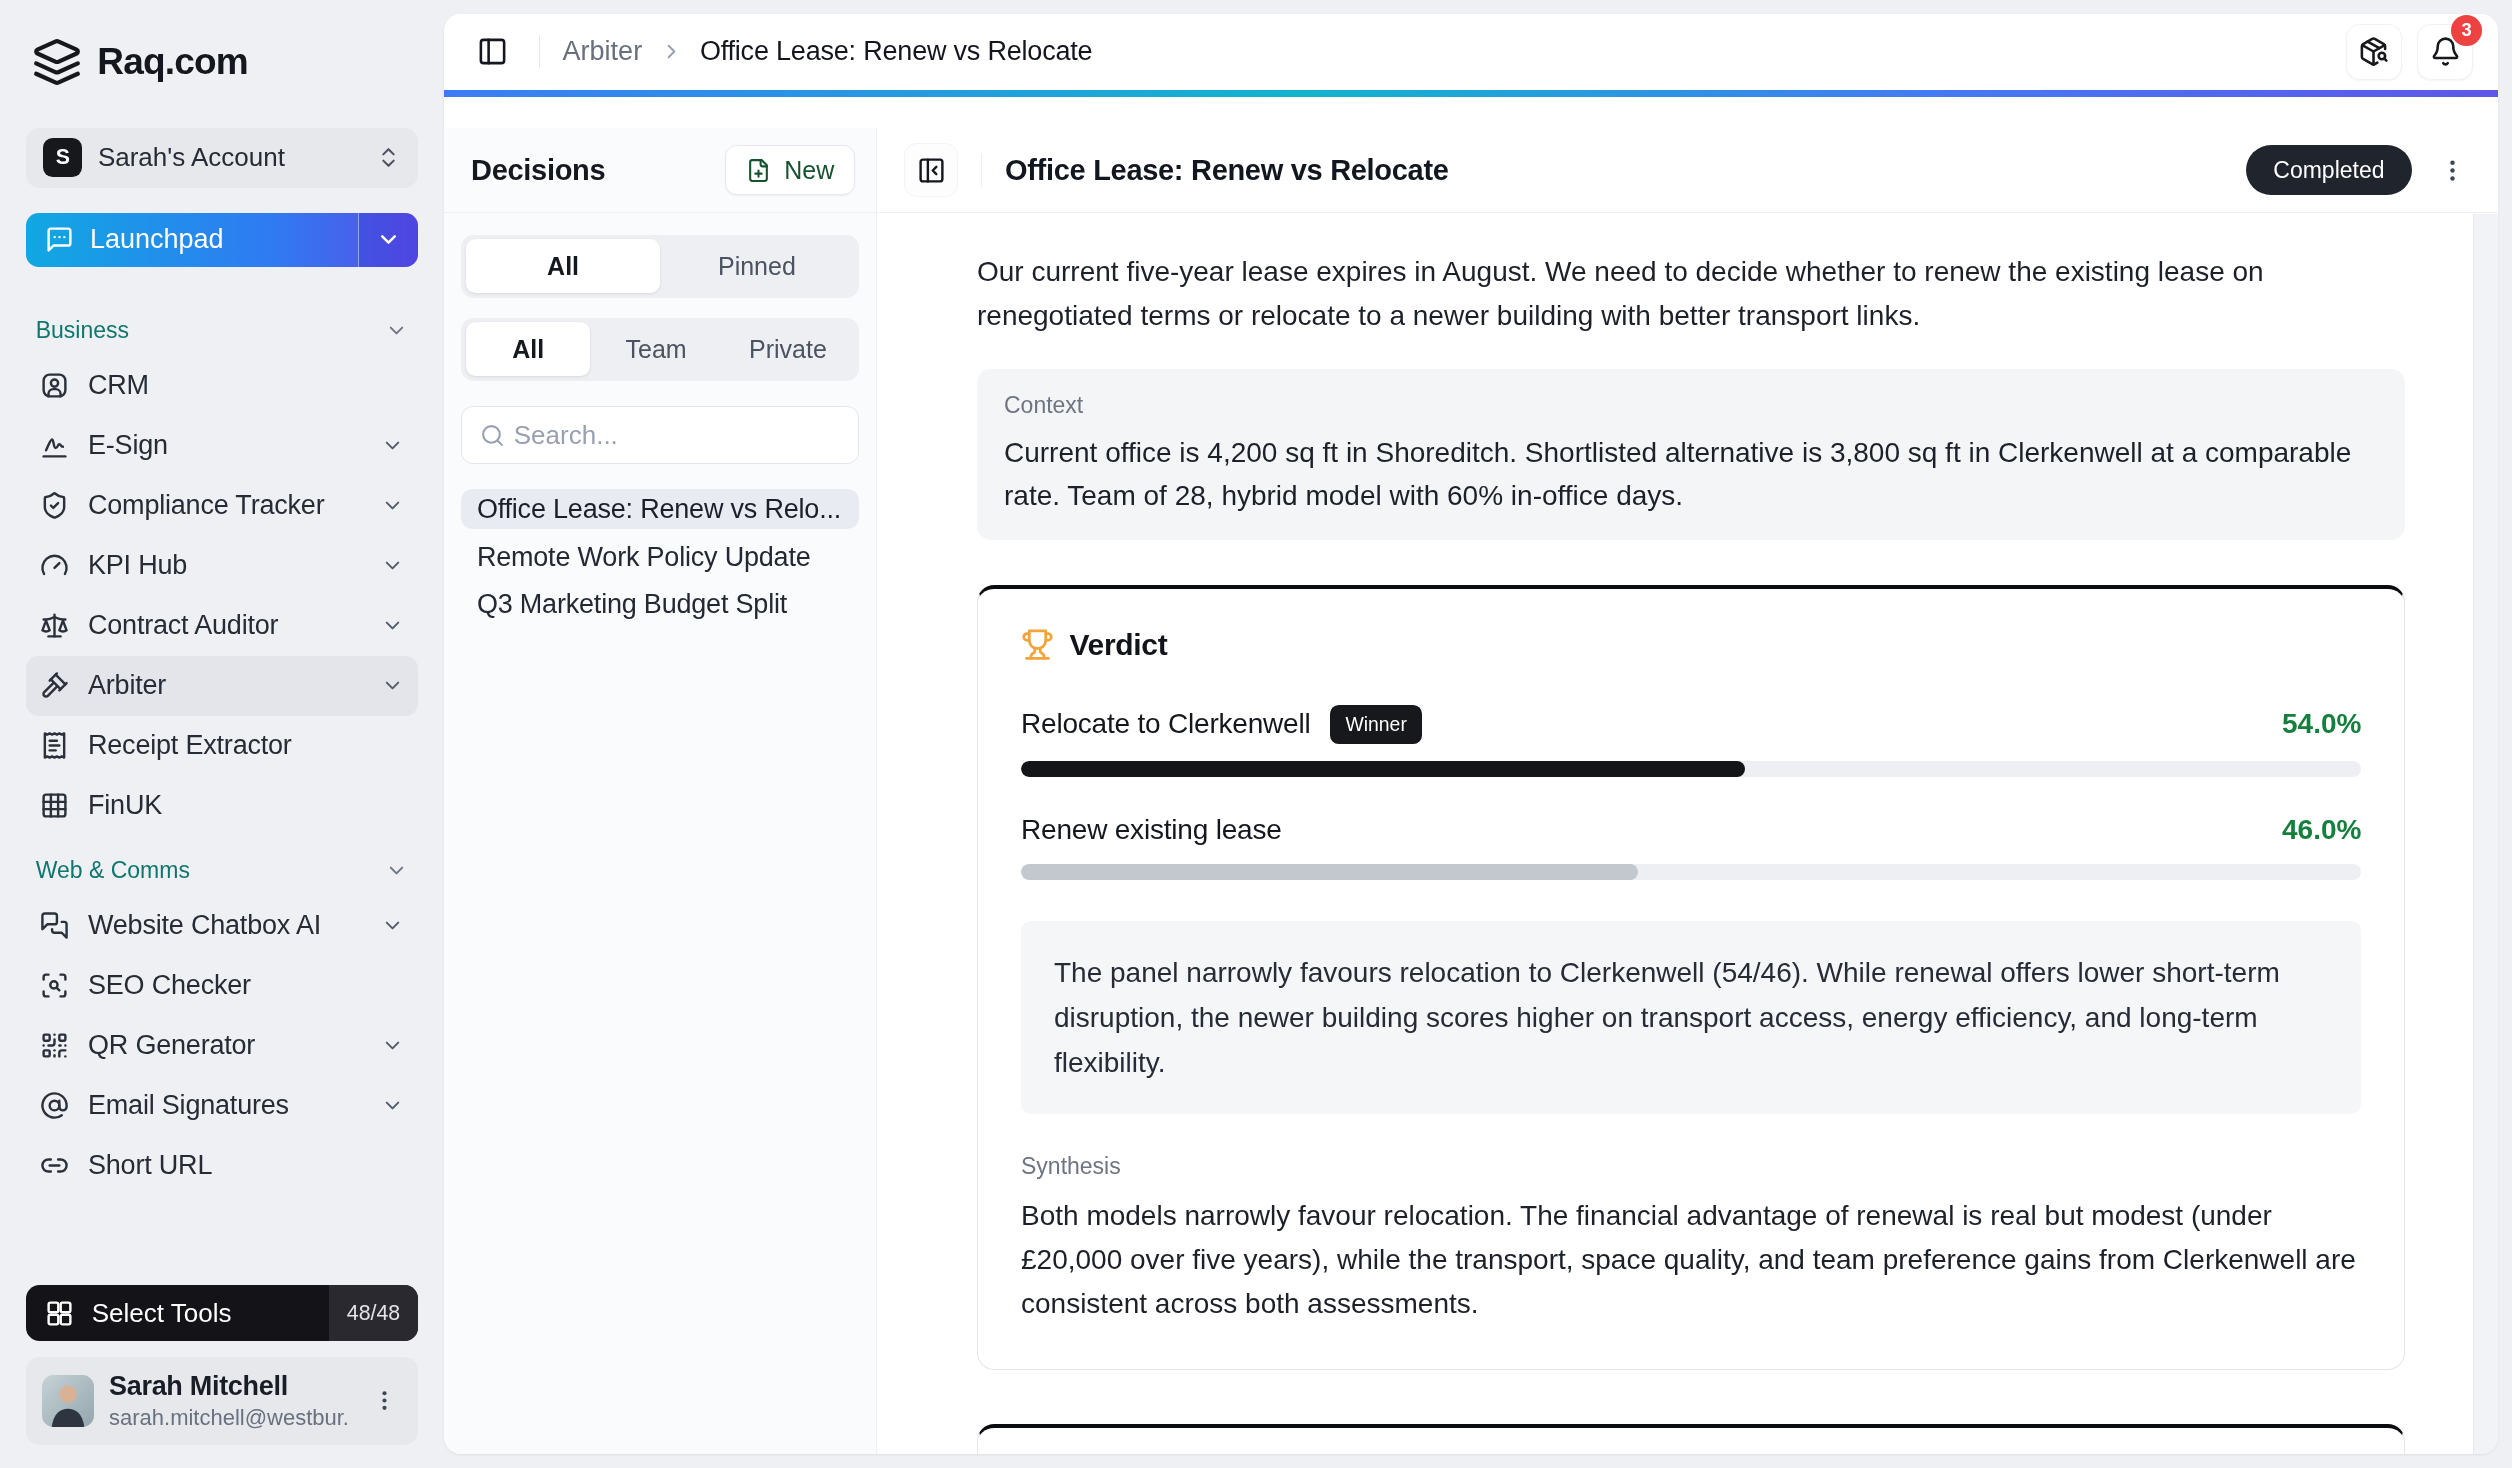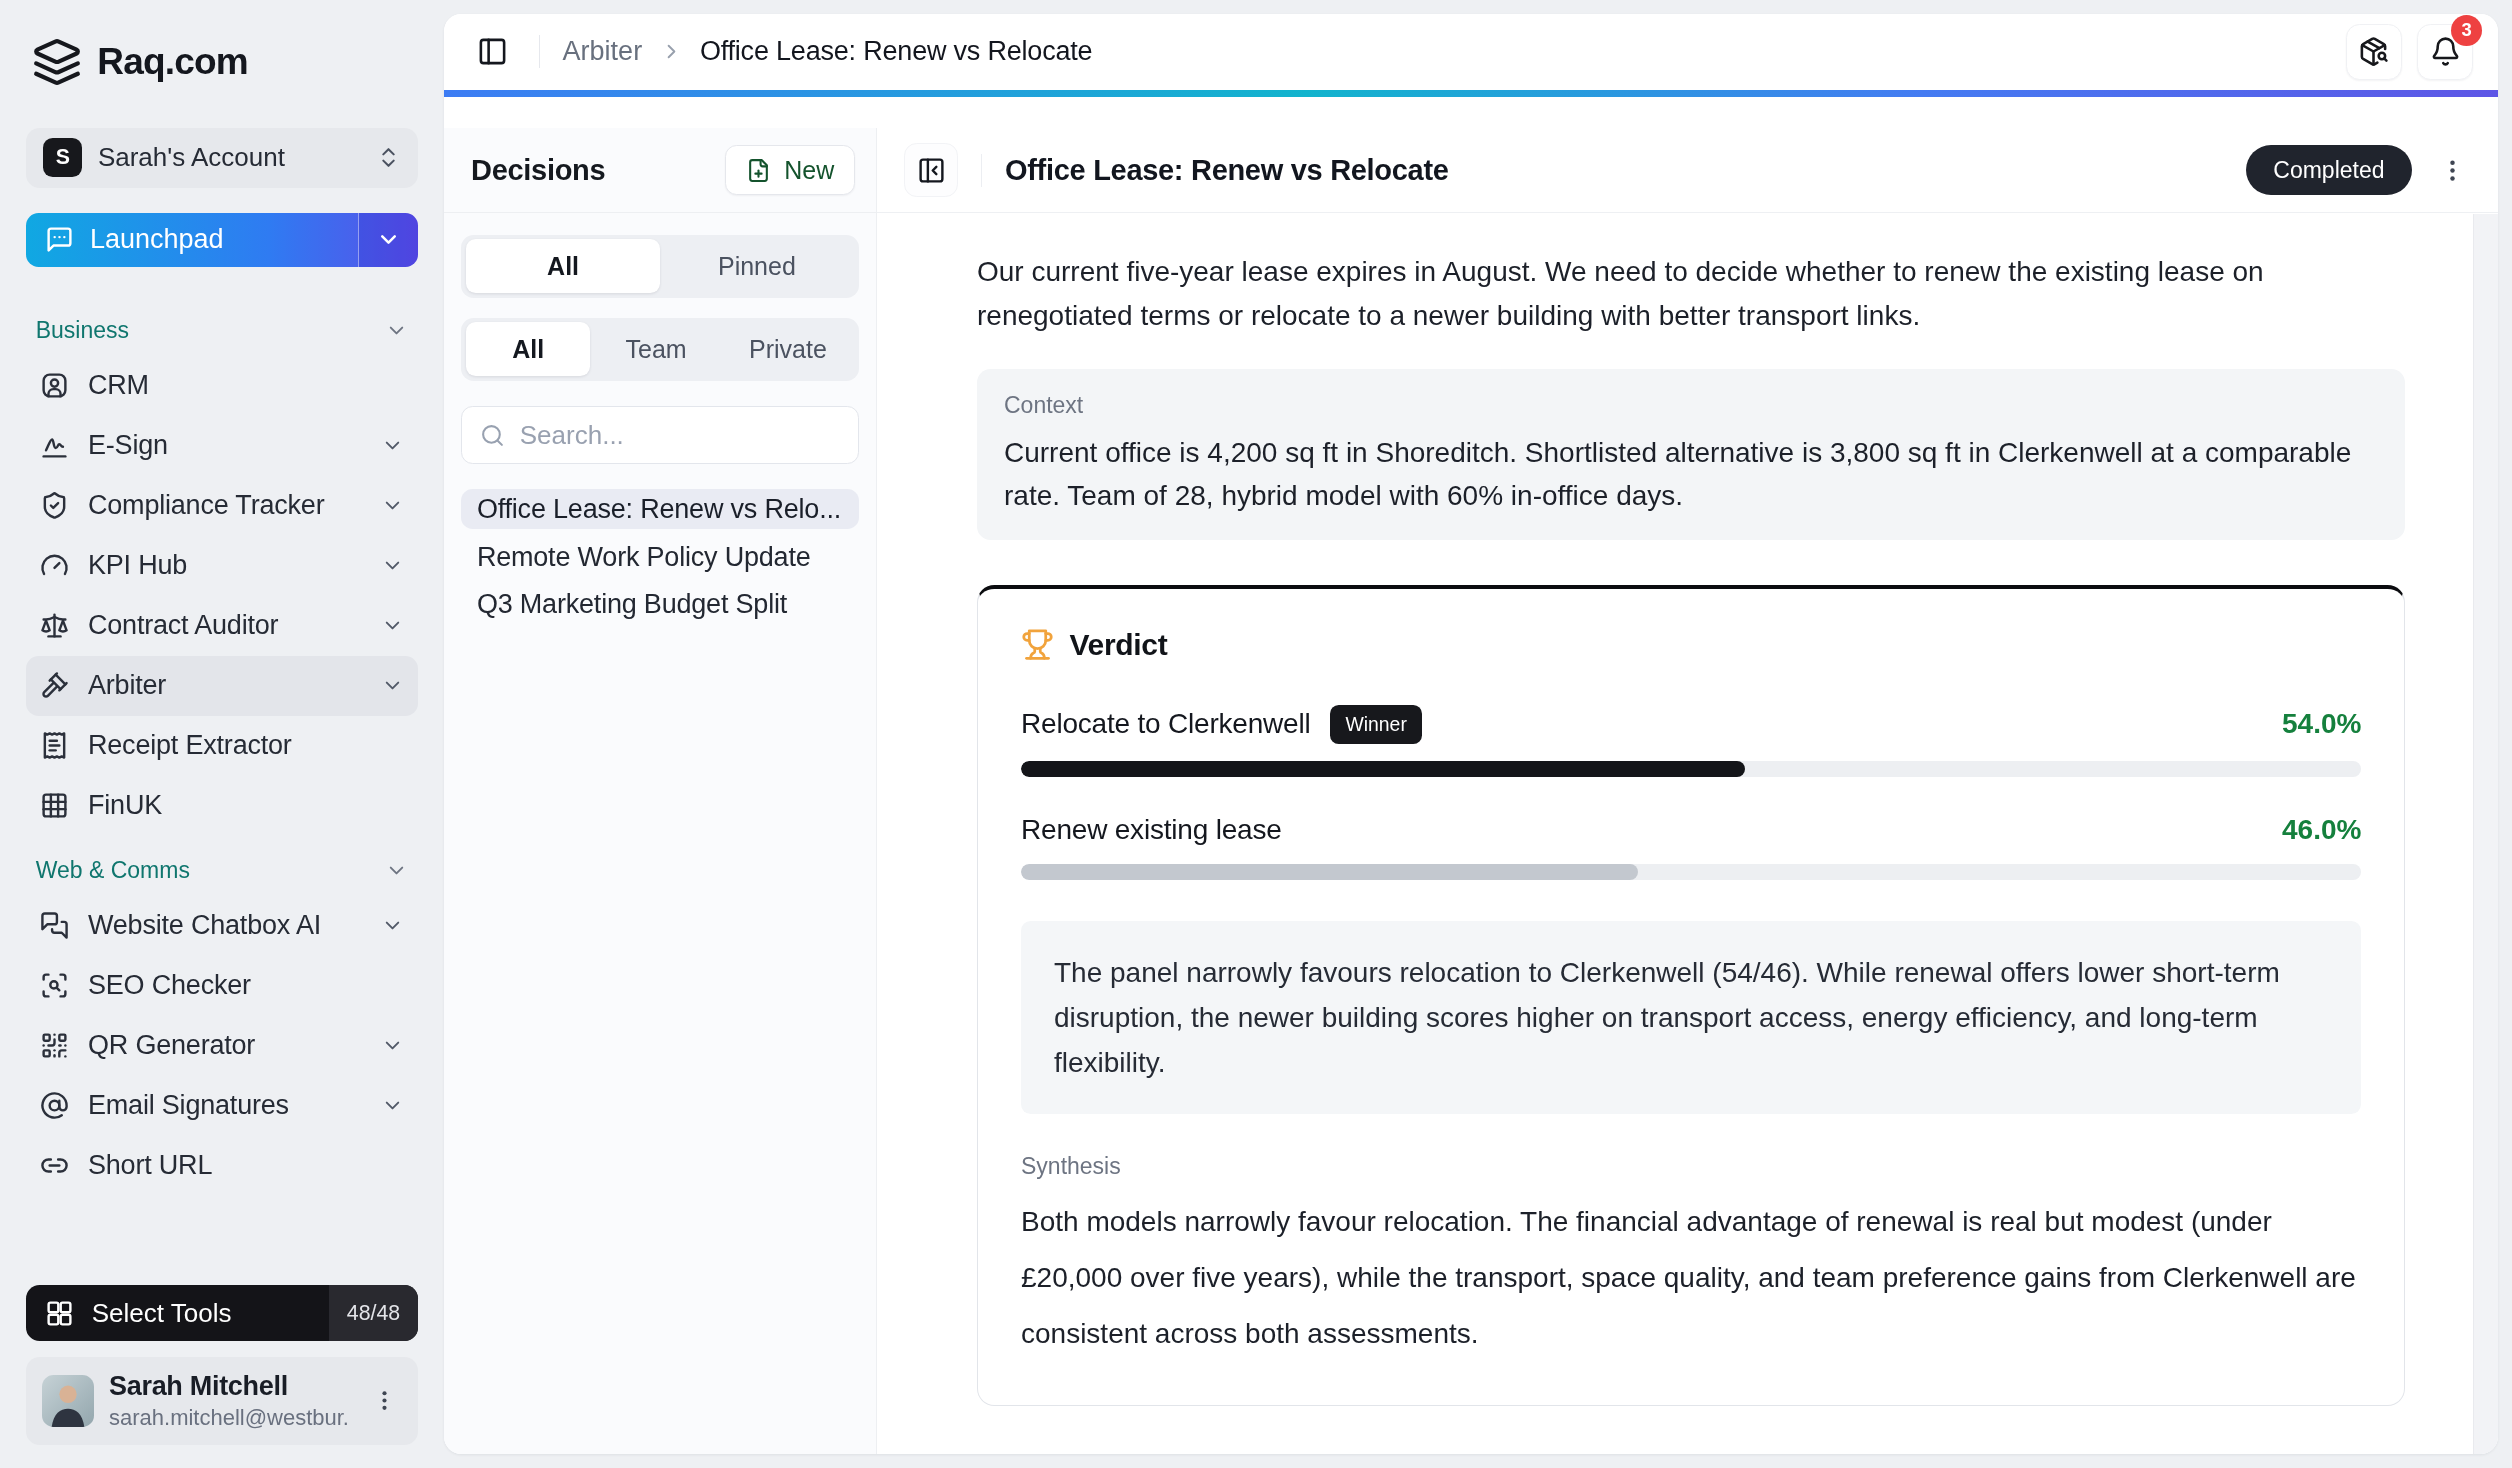--- a/index.html
+++ b/index.html
@@ -95,21 +95,21 @@
   .dec-body { padding:21.3px 17.4px; display:flex; flex-direction:column; }
   .seg { background:#edeff3; border-radius:12.6px; padding:4.8px; display:flex; }
   .seg + .seg { margin-top:19.4px; }
   .seg-item { height:54px; display:flex; align-items:center; justify-content:center; font-size:25px;
     color:#4b5260; border-radius:9.7px; cursor:pointer; }
   .seg-item.active { background:#fff; color:#14181f; font-weight:600; box-shadow:0 1px 2.9px rgba(16,24,40,.10); }
   .seg2-all { flex:0 0 32%; } .seg2-rest { flex:1; }
   .seg1-item { flex:1; }
 
   .search-box { margin-top:25px; height:58px; border:1px solid #e3e6ec; border-radius:11.6px; background:#fff;
-    display:flex; align-items:center; gap:15px; padding:0 17.4px; }
+    display:flex; align-items:center; gap:9px; padding:0 17.4px; }
   .search-box svg { color:#98a1b0; flex:0 0 25px; }
   .search-input { border:none; outline:none; flex:1; font-size:26px; color:#2a2f3a; background:transparent;
     font-family:inherit; min-width:0; }
   .search-input::placeholder { color:#99a1b0; }
 
   .dec-list { margin-top:25px; display:flex; flex-direction:column; gap:7.8px; }
   .dec-item { height:40px; border-radius:11.6px; display:flex; align-items:center; padding:0 15.5px;
     font-size:27px; color:#232832; cursor:pointer; letter-spacing:-0.2px; }
   .dec-item.selected { background:#e9ebf3; color:#1a1f29; }
 
@@ -147,21 +147,21 @@
     padding:7.8px 15.5px; font-weight:500; }
   .option-pct { margin-left:auto; font-size:28px; font-weight:700; color:#15803d; }
   .bar-track { margin-top:17.4px; height:16.5px; border-radius:968px; background:#edeff2; overflow:hidden; }
   .bar-fill { height:100%; border-radius:968px; }
   .bar-fill.winner { background:#141519; }
   .bar-fill.loser { background:#c3c8cf; }
 
   .quote-box { margin-top:41px; background:#f4f6f8; border-radius:9.7px; padding:29px 33px;
     font-size:28px; line-height:45px; color:#262b35; }
   .synth-label { margin-top:39px; font-size:23px; color:#6d7482; }
-  .synth-text { margin-top:13.6px; font-size:28px; line-height:56px; color:#1c2029; }
+  .synth-text { margin-top:13.6px; font-size:28px; line-height:44px; color:#1c2029; }
 
   .model-card { margin-top:54px; margin-bottom:0; }
   .model-title { font-size:30px; font-weight:700; color:#111419; letter-spacing:-0.3px; }
 </style>
 </head>
 <body>
 
 <div class="app">
 
   <aside class="sidebar">

